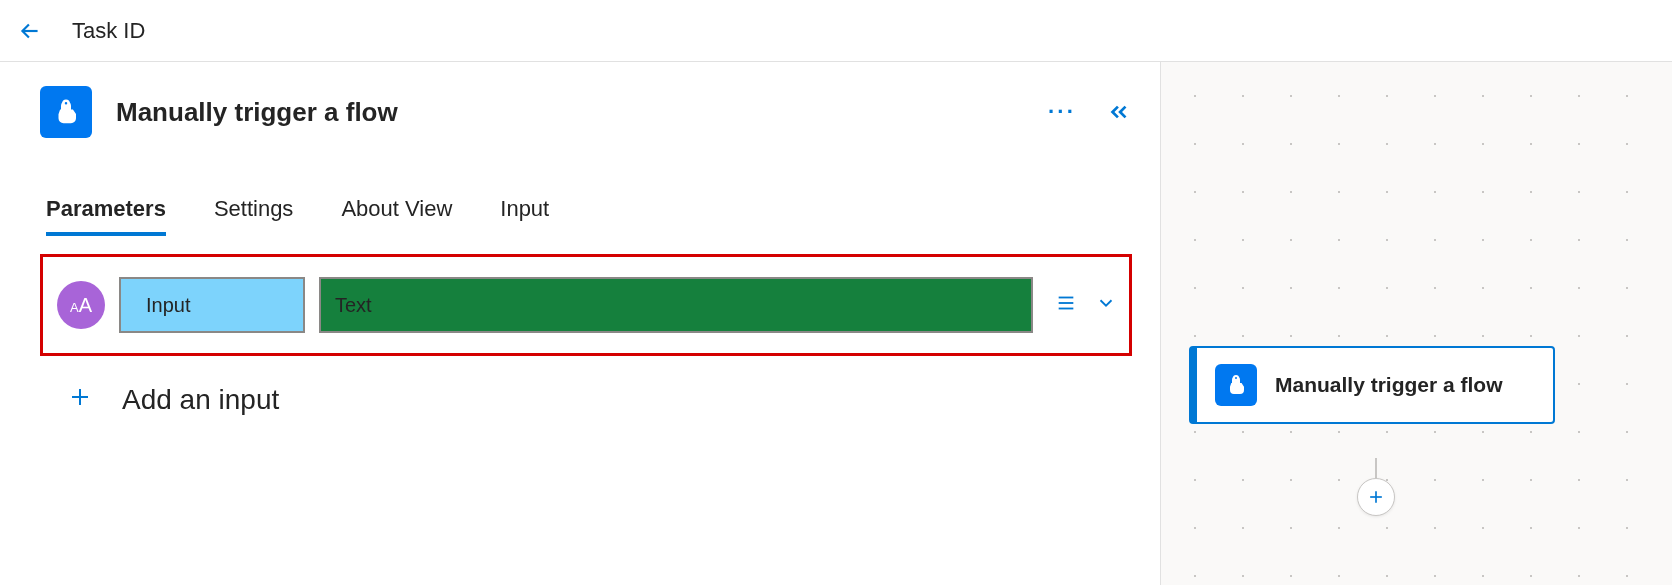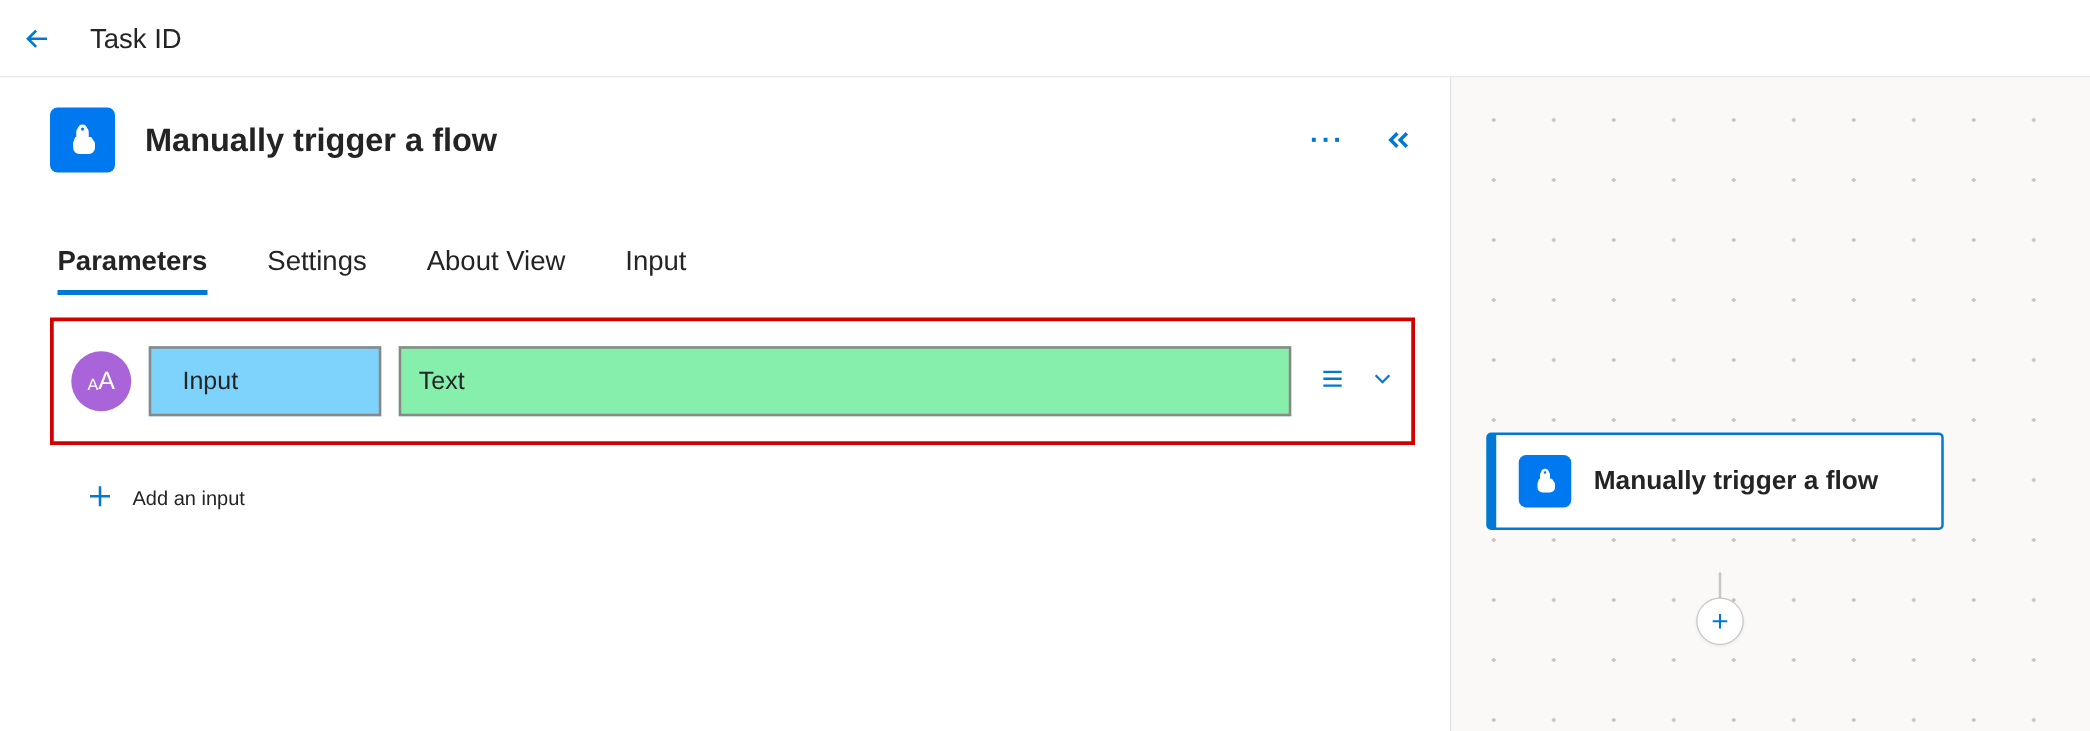--- a/index.html
+++ b/index.html
@@ -133,33 +133,33 @@
     }
     .input-value {
       flex: 1;
       height: 56px;
       border: 2px solid #8a8886;
       padding: 0 14px;
       font-size: 20px;
       color: #242424;
       font-family: inherit;
       outline: none;
-      background: #86efac;
+      background: #15803d;
     }
     .row-icons { display: flex; align-items: center; gap: 18px; margin-left: 8px; }
     .menu-lines { cursor: pointer; color: #0078d4; }
     .chevron-down { cursor: pointer; color: #0078d4; }
     .add-input {
       display: flex;
       align-items: center;
-      gap: 14px;
+      gap: 30px;
       margin-left: 28px;
       cursor: pointer;
       color: #242424;
-      font-size: 16px;
+      font-size: 28px;
     }
     .plus-icon {
       color: #0078d4;
       font-size: 28px;
       font-weight: 300;
     }
     .canvas {
       flex: 1;
       background-color: #faf9f8;
       position: relative;

